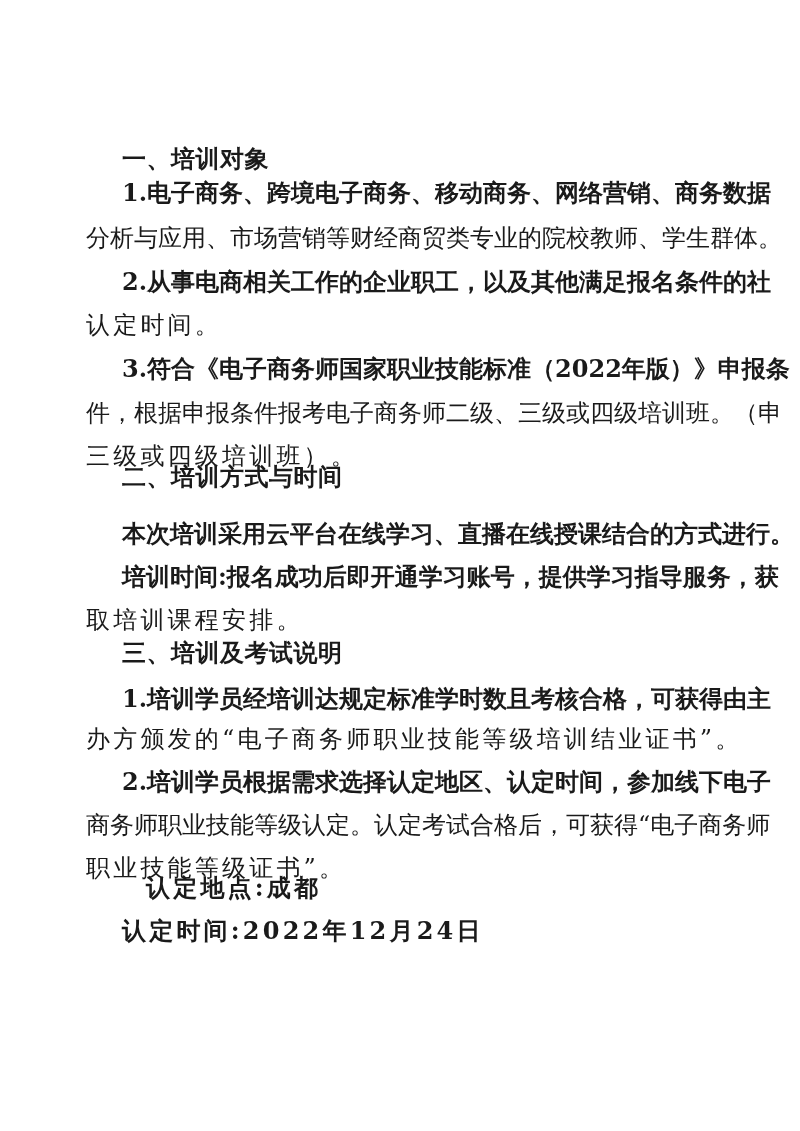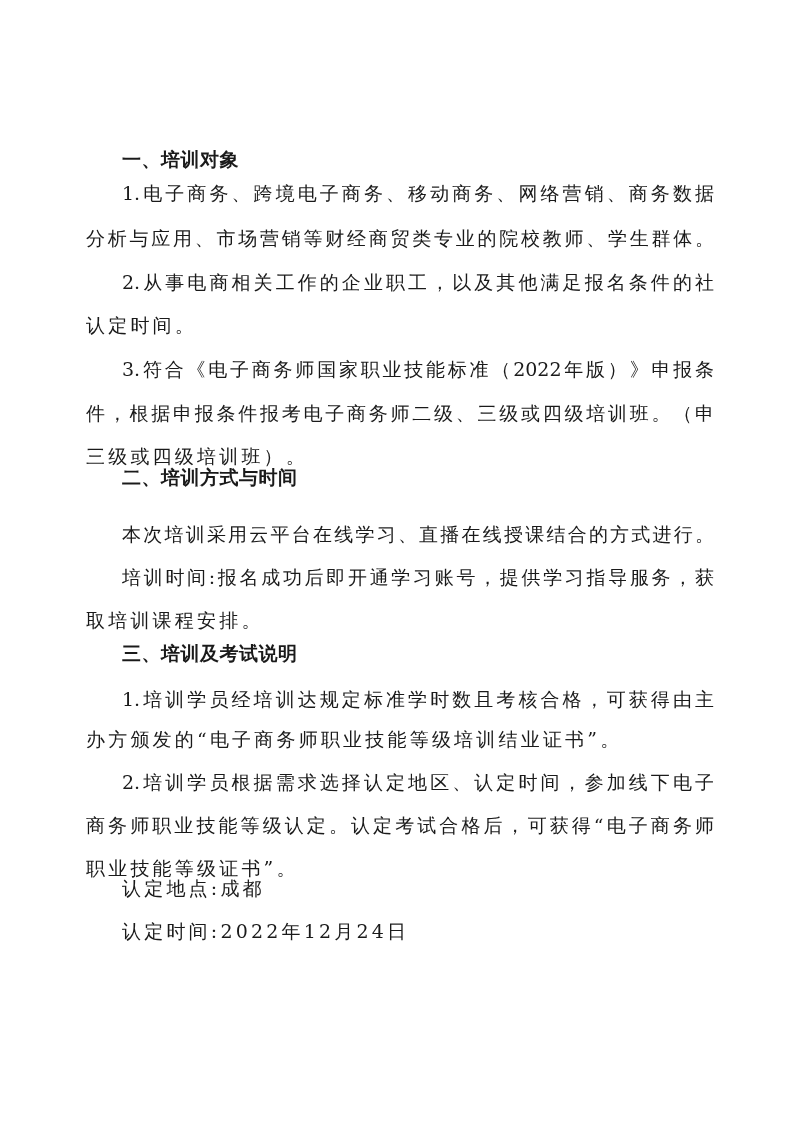--- a/index.html
+++ b/index.html
@@ -1,20 +1,20 @@
 <!DOCTYPE html>
 <html><head>
   <meta charset="utf-8">
   <style>
     html, body { margin: 0; padding: 0; background: #ffffff; }
     body { width: 800px; height: 1131px; position: relative; overflow: hidden;
            font-family: "DejaVu Serif", "Liberation Serif", serif; color: #1a1a1a; }
-    .line { position: absolute; left: 86px; width: 628px; font-size: 19px; line-height: 30px;
+    .line { position: absolute; left: 86px; width: 628px; font-size: 24px; line-height: 30px;
             white-space: nowrap; letter-spacing: 3.2px; }
-    .indent { left: 122px; width: 592px; }
+    .indent { left: 122px; width: 592px; font-weight: bold; }
     .heading { font-family: "DejaVu Sans", "Liberation Sans", sans-serif; font-weight: bold; letter-spacing: 0.5px; }
     .justify { text-align: justify; text-align-last: justify; letter-spacing: 0; }
   </style>
 </head>
 <body>
 
 <div data-name="document-page">
 
   <div class="line indent heading" style="top:144px" data-name="section-heading-training-targets">一、培训对象</div>
   <div class="line indent justify" style="top:178px" data-name="paragraph-line">1.电子商务、跨境电子商务、移动商务、网络营销、商务数据</div>
@@ -34,14 +34,14 @@
   <div class="line indent justify" style="top:684px" data-name="paragraph-line">1.培训学员经培训达规定标准学时数且考核合格，可获得由主</div>
   <div class="line" style="top:724px" data-name="paragraph-line">办方颁发的“电子商务师职业技能等级培训结业证书”。</div>
   <div class="line indent justify" style="top:767px" data-name="paragraph-line">2.培训学员根据需求选择认定地区、认定时间，参加线下电子</div>
   <div class="line justify" style="top:810px" data-name="paragraph-line">商务师职业技能等级认定。认定考试合格后，可获得“电子商务师</div>
   <div class="line" style="top:853px" data-name="paragraph-line">职业技能等级证书”。</div>
   <div class="line indent" style="top:873px; top:873px" data-name="certification-location">认定地点:成都</div>
   <div class="line indent" style="top:916px" data-name="certification-date">认定时间:2022年12月24日</div>
 </div>
 
 <style>
-  [data-name="certification-location"] { top: 873px !important; }
+  [data-name="certification-location"] { top: 873px !important; margin-left: 24px; }
 </style>
 
 </body></html>

